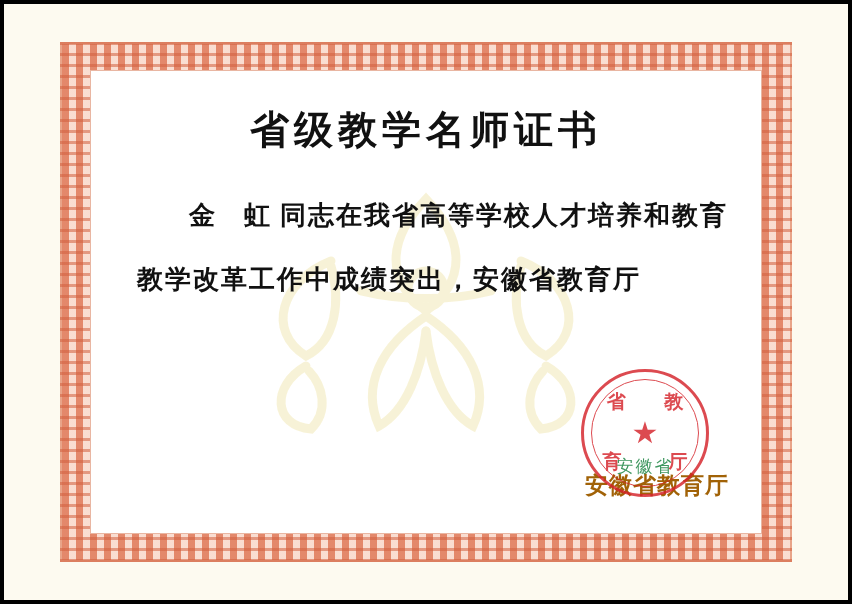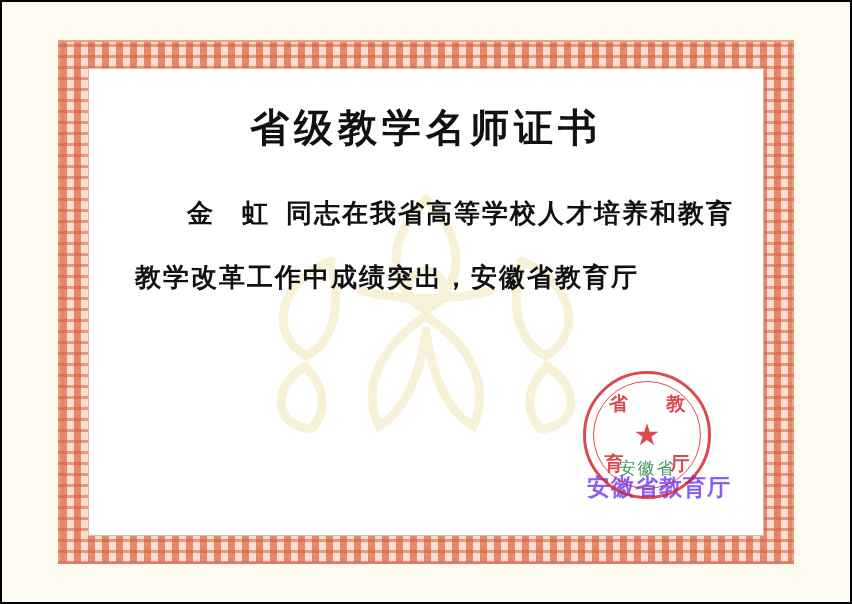--- a/index.html
+++ b/index.html
@@ -13,21 +13,21 @@
     font-family: "Liberation Serif", serif;
     overflow: hidden;
   }
 
   .certificate {
     position: relative;
     width: 852px;
     height: 604px;
     box-sizing: border-box;
     background: #fdfbf3;
-    border: 2px solid #000000;
+    border: 4px solid #000000;
     overflow: hidden;
   }
 
   
   .paper {
     position: absolute;
     left: 0; top: 0;
     width: 852px;
     height: 604px;
     background: #fdfaf0;
@@ -114,32 +114,32 @@
     letter-spacing: 2px;
   }
   .body-line {
     white-space: pre;
   }
   .body-line.first {
     text-indent: 52px;
   }
   .recipient-name {
     letter-spacing: 10px;
-    padding-right: 8px;
+    padding-right: 0;
   }
 
   .signature-block {
     position: absolute;
     right: 32px;
     bottom: 28px;
     text-align: right;
     font-family: "DejaVu Serif", "Liberation Serif", serif;
     font-size: 23px;
     font-weight: 700;
-    color: #8b5cf6;
+    color: #a16207;
     letter-spacing: 1px;
     line-height: 40px;
   }
 
   
   .seal {
     position: absolute;
     right: 52px;
     bottom: 36px;
     width: 128px;

